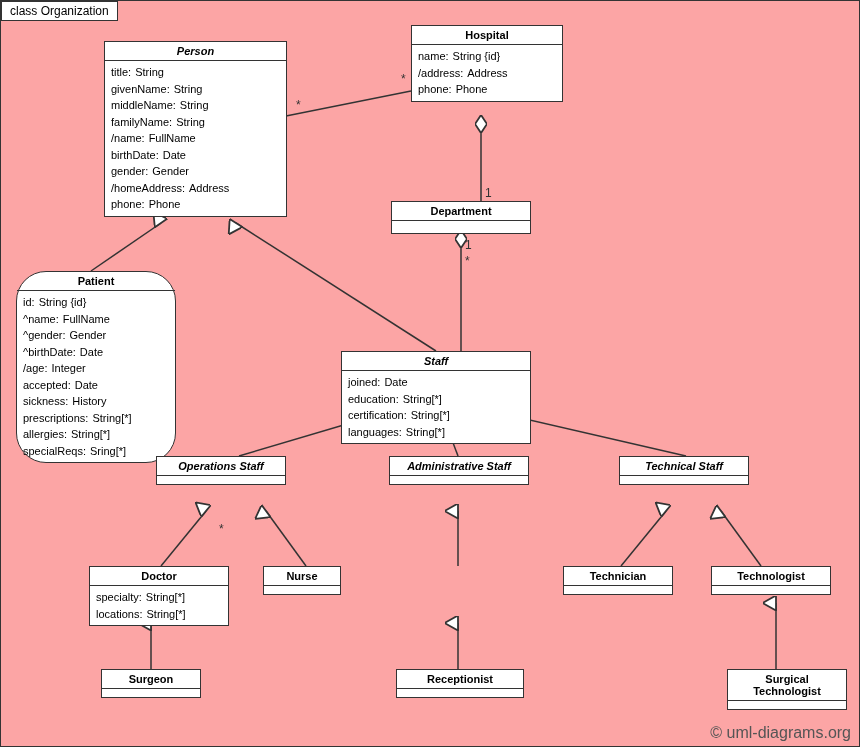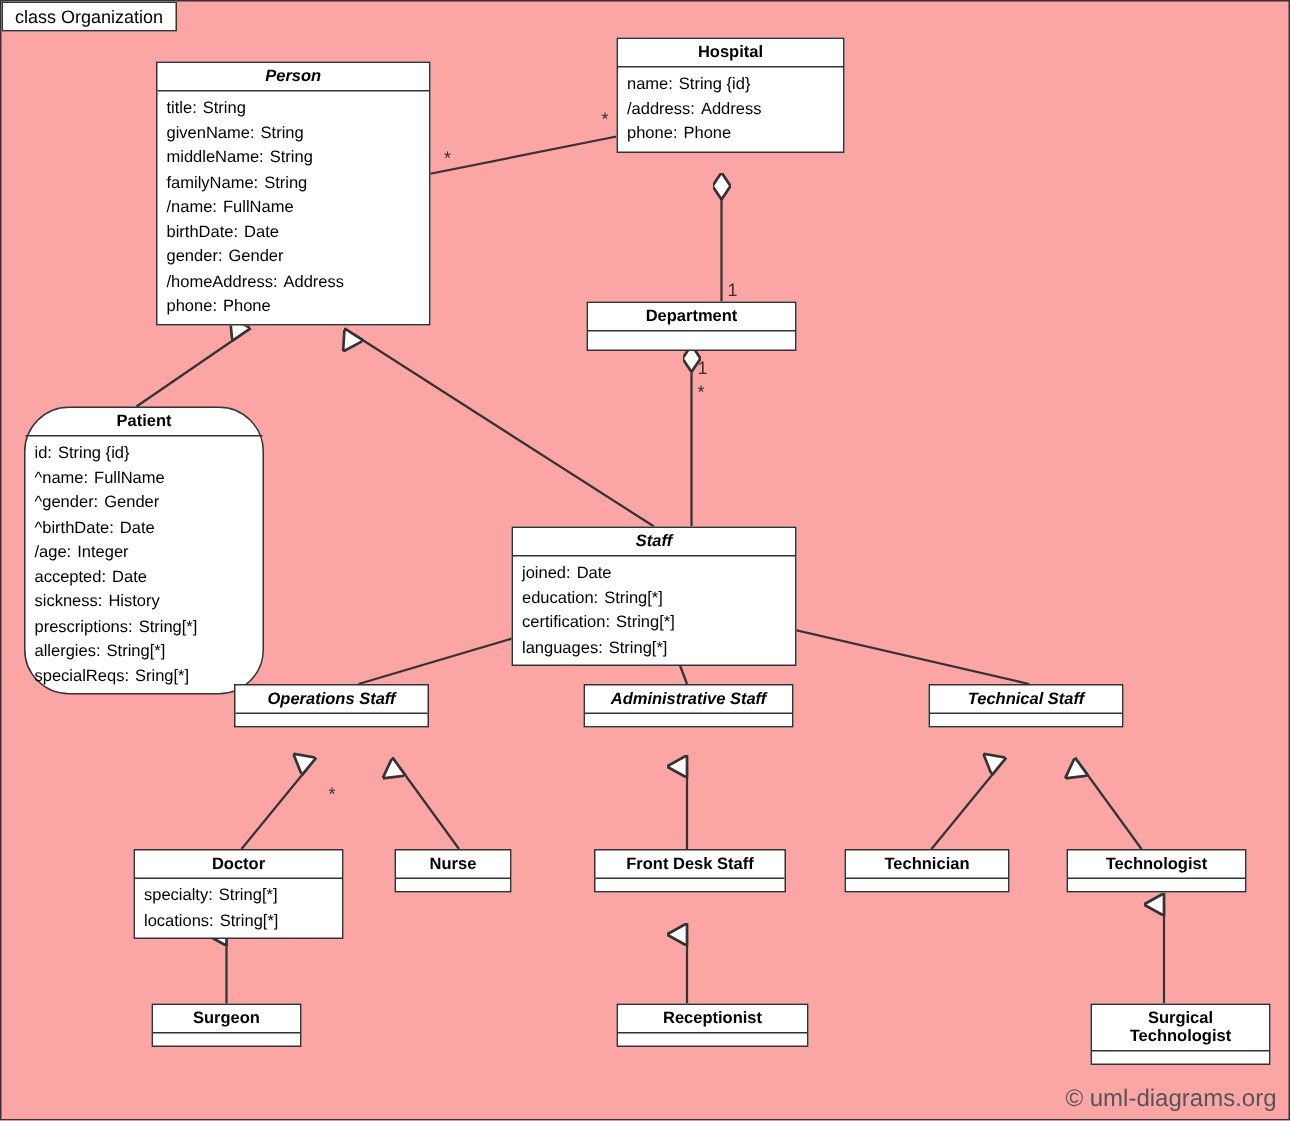--- a/index.html
+++ b/index.html
@@ -302,41 +302,37 @@
           <span class="attr-type">String[*]</span>
         </div>
     </div>
   </div>
 
   <div class="uml-box" style="left:262px; top:565px; width:78px; text-align:center;">
     <div class="box-title">Nurse</div>
     <div class="box-body" style="height:8px;"></div>
   </div>
 
-  <div class="uml-box" style="left:395px; top:565px; width:128px; text-align:center;">
-    <div class="box-title">Front Desk Staff</div>
-    <div class="box-body" style="height:8px;"></div>
-  </div>
 
   <div class="uml-box" style="left:562px; top:565px; width:110px; text-align:center;">
     <div class="box-title">Technician</div>
     <div class="box-body" style="height:8px;"></div>
   </div>
 
   <div class="uml-box" style="left:100px; top:668px; width:100px; text-align:center;">
     <div class="box-title">Surgeon</div>
     <div class="box-body" style="height:8px;"></div>
   </div>
 
   <div class="uml-box" style="left:710px; top:565px; width:120px; text-align:center;">
     <div class="box-title">Technologist</div>
     <div class="box-body" style="height:8px;"></div>
   </div>
 
-  <div class="uml-box" style="left:395px; top:668px; width:128px; text-align:center;margin-left:15px;">
+  <div class="uml-box" style="left:395px; top:668px; width:128px; text-align:center;">
     <div class="box-title">Receptionist</div>
     <div class="box-body" style="height:8px;"></div>
   </div>
 
   <div class="uml-box" style="left:726px; top:668px; width:120px; text-align:center;">
     <div class="box-title">Surgical Technologist</div>
     <div class="box-body" style="height:8px;"></div>
   </div>
 
   <div class="copyright">© uml-diagrams.org</div>

